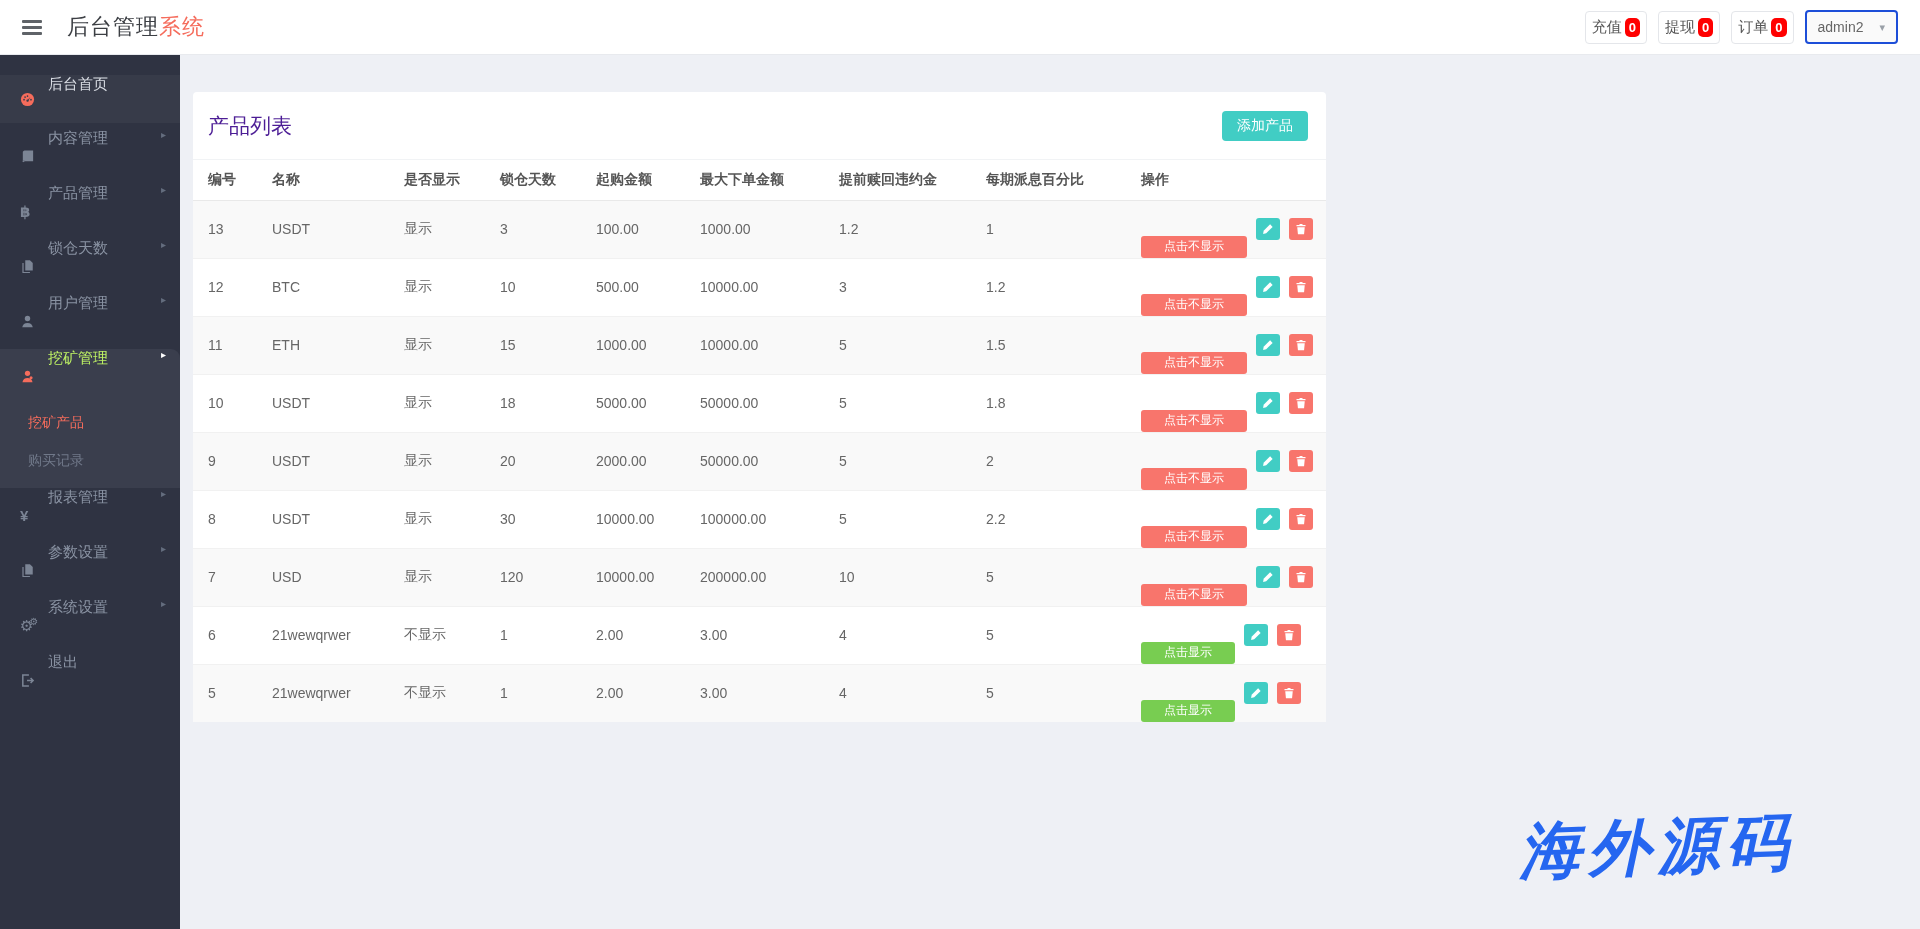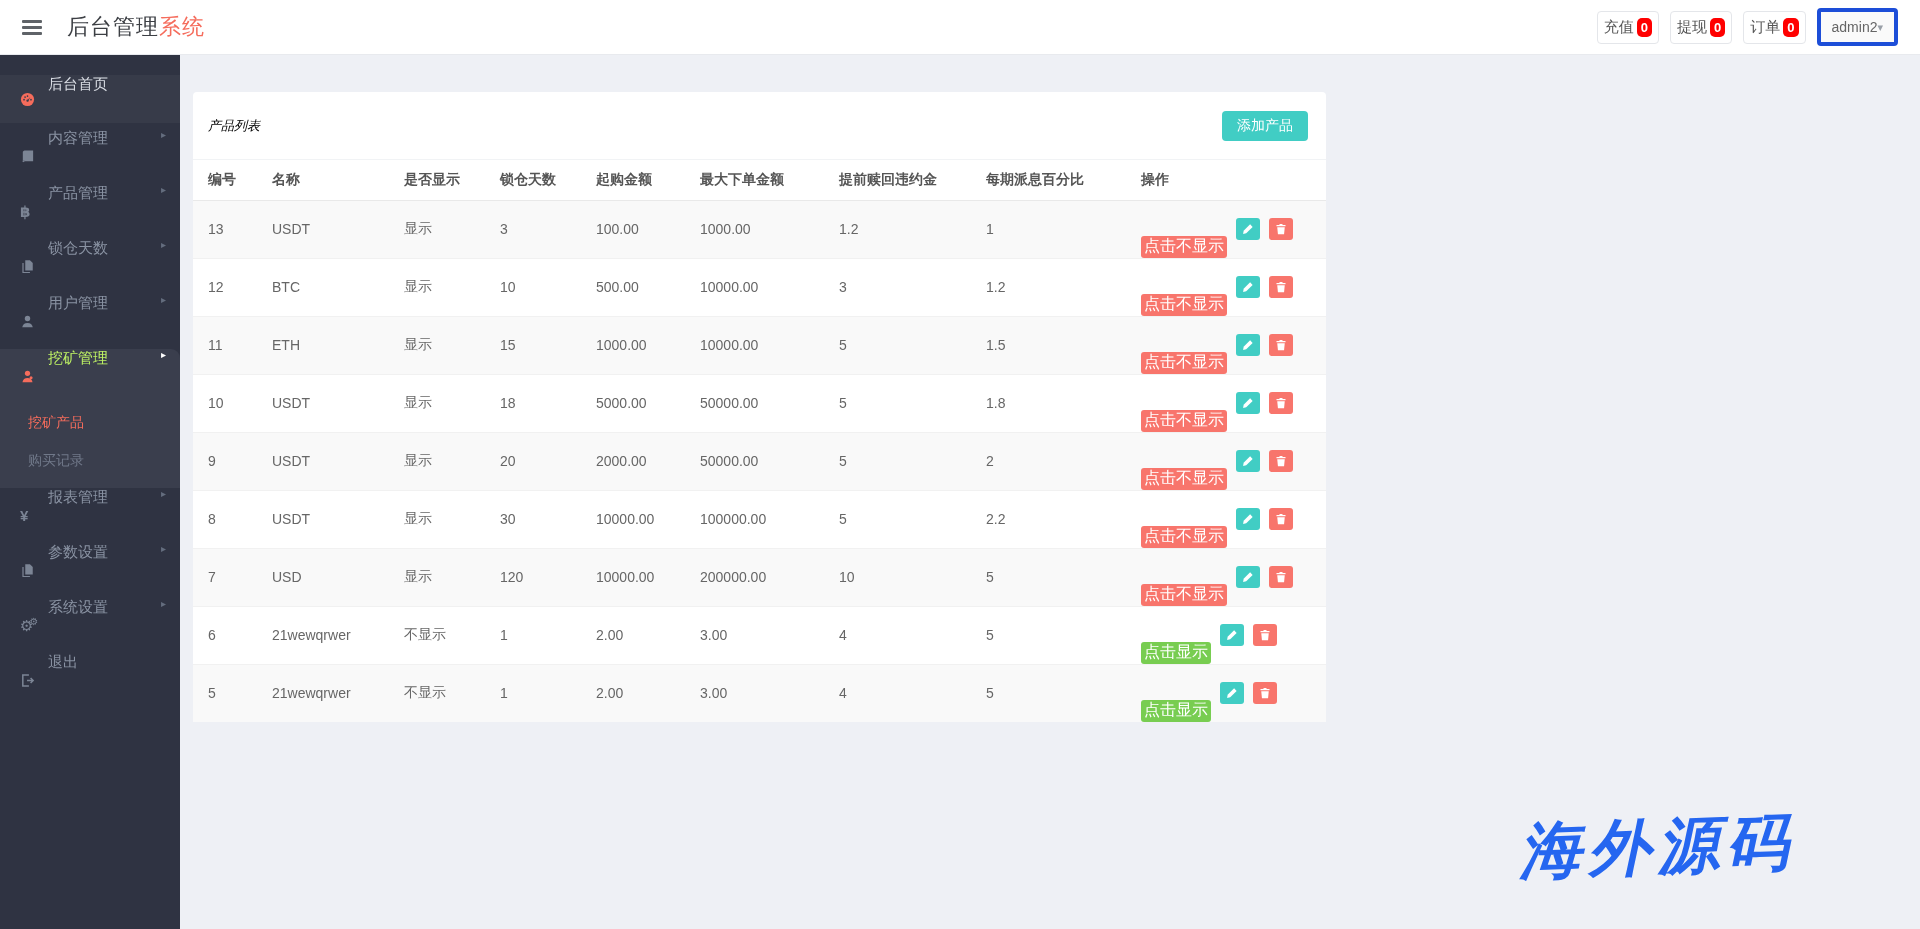--- a/index.html
+++ b/index.html
@@ -18,21 +18,21 @@
     border-bottom:1px solid #e8eaee; display:flex; align-items:center; z-index:20;}
   .burger{margin-left:22px; display:flex; flex-direction:column; gap:3px; cursor:pointer;}
   .burger span{display:block; width:20px; height:3px; background:#5f6368; border-radius:1px;}
   .brand{margin-left:25px; font-size:22px; color:#3c3f44; letter-spacing:1px;}
   .brand .accent{color:var(--brand-red);}
   .header-right{margin-left:auto; margin-right:22px; display:flex; align-items:center; gap:11px;}
   .stat-btn{display:flex; align-items:flex-start; gap:3px; background:#fff; border:1px solid #e4e6ea;
     border-radius:4px; padding:6px 6px; font-size:15px; color:#555; cursor:pointer;}
   .badge{background:var(--badge-red); color:#fff; border-radius:5px; padding:0 4px; min-width:13px;
     font-size:13px; font-weight:bold; line-height:19px; text-align:center;}
-  .user-btn{display:flex; align-items:center; gap:0; background:#fafafa; border:4px solid #1d4ed8;
+  .user-btn{display:flex; align-items:center; gap:16px; background:#fafafa; border:2px solid #1d4ed8;
     border-radius:4px; padding:7px 11px; font-size:14px; color:#666; cursor:pointer;justify-content:flex-end;}
   .caret{color:#9aa0a8; font-size:11px;}
   
   .sidebar{position:absolute; top:55px; left:0; bottom:0; width:180px; background:var(--sidebar-bg);
     padding-top:20px;}
   .nav-item{height:55px; display:flex; padding:0 14px 0 20px; cursor:pointer;}
   .nav-item .icon{width:24px; display:flex; align-items:center; color:#7c8595; font-size:15px; font-weight:bold;}
   .nav-item .icon svg{width:15px; height:15px;}
   .nav-item .label{margin-left:4px; font-size:15px; color:#8a93a3; flex:1;}
   .nav-item .chev{color:#646d7e; font-size:10px;}
@@ -43,31 +43,31 @@
   .nav-group .parent .chev{color:#ffffff;}
   .sub-item{height:38px; display:flex; align-items:center; padding-left:28px; font-size:14px; cursor:pointer;}
   .sub-item.active{color:var(--brand-red);}
   .sub-item.normal{color:#707889;}
   .gear-big{font-size:15px;} .gear-small{font-size:10px; margin-left:-4px; margin-top:-8px;}
   
   .content{position:absolute; top:55px; left:180px; right:0; bottom:0; background:var(--page-bg);}
   .card{position:relative; margin:37px 0 0 13px; width:1133px; background:#fff; border-radius:4px;}
   .card-head{height:68px; display:flex; align-items:center; padding:0 18px 0 15px;
     border-bottom:1px solid #f1f3f5;}
-  .card-title{font-size:13px; color:#000000;font-style:italic;}
+  .card-title{font-size:21px; color:#4c1d95;}
   .add-btn{margin-left:auto; background:var(--accent-teal); color:#fff; border:none; border-radius:4px;
     height:30px; padding:0 15px; font-size:14px; cursor:pointer;}
   table{width:100%; border-collapse:collapse; table-layout:fixed;}
   thead th{height:40px; text-align:left; padding:0 0 0 15px; font-size:14px; color:#555;
     font-weight:700; border-bottom:1px solid #e9e9e9; white-space:nowrap;}
   tbody td{height:43px; padding:0 0 0 15px; font-size:14px; color:#666;
     border-bottom:1px solid #f1f1f1; white-space:nowrap;}
   tbody tr:nth-child(odd){background:#f9f9f9;}
   tbody tr:last-child td{border-bottom:none;}
-  .toggle-btn{height:22px; padding:0 3px; border:none; border-radius:3px; color:#fff; font-size:16px;
+  .toggle-btn{height:22px; padding:0 23px; border:none; border-radius:3px; color:#fff; font-size:12px;
     cursor:pointer; vertical-align:middle;margin-top:35px;}
   .btn-red{background:var(--accent-red);} .btn-green{background:var(--accent-green);}
   .icon-btn{width:24px; height:22px; border:none; border-radius:3px; margin-left:5px; cursor:pointer;
     display:inline-flex; align-items:center; justify-content:center; vertical-align:middle;}
   .icon-btn svg{width:12px; height:12px;}
   .icon-btn.edit{background:var(--accent-teal);} .icon-btn.del{background:var(--accent-red);}
   
   .watermark{position:absolute; right:125px; bottom:40px; font-size:62px; font-weight:bold;
     font-style:italic; color:var(--watermark-blue); letter-spacing:7px; transform:rotate(-2deg);
     font-family:"DejaVu Serif","Liberation Serif",serif;}

